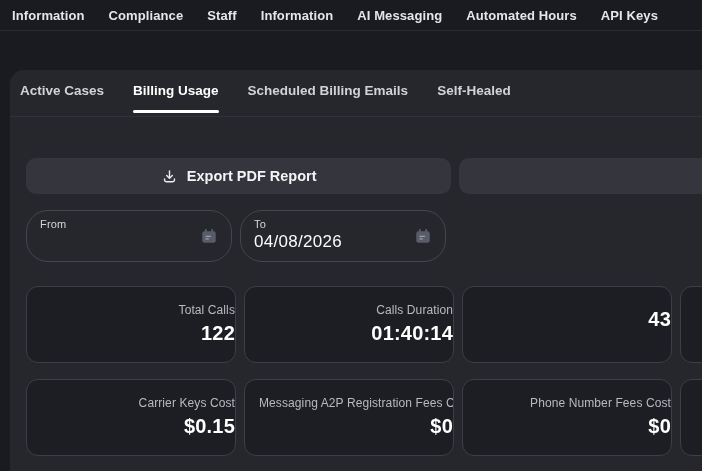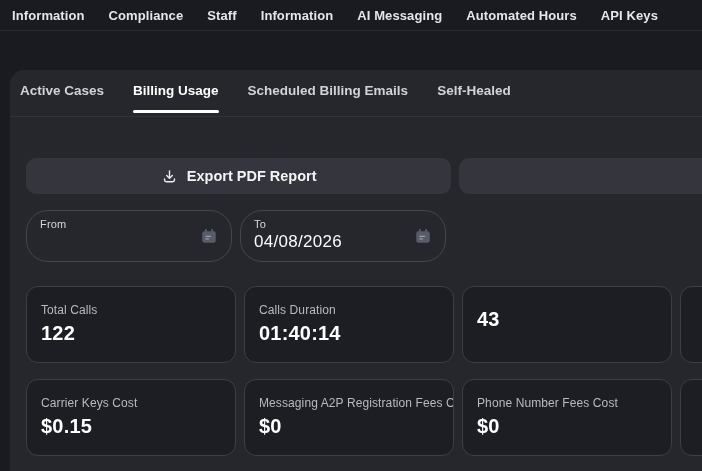--- a/index.html
+++ b/index.html
@@ -117,20 +117,21 @@
   .stats-row.second { margin-top: 16px; }
   .stat-card {
     width: 210px;
     height: 77px;
     background: #1d1e23;
     border: 1px solid #3e3f46;
     border-radius: 12px;
     padding: 16px 0 0 14px;
     overflow: hidden;
     flex: none;
+    text-align: right;
   }
   .stat-card.partial { width: 240px; }
   .stat-label {
     font-size: 12px;
     color: #b9bac0;
     white-space: nowrap;
     letter-spacing: 0.1px;
   }
   .stat-value {
     margin-top: 5px;

